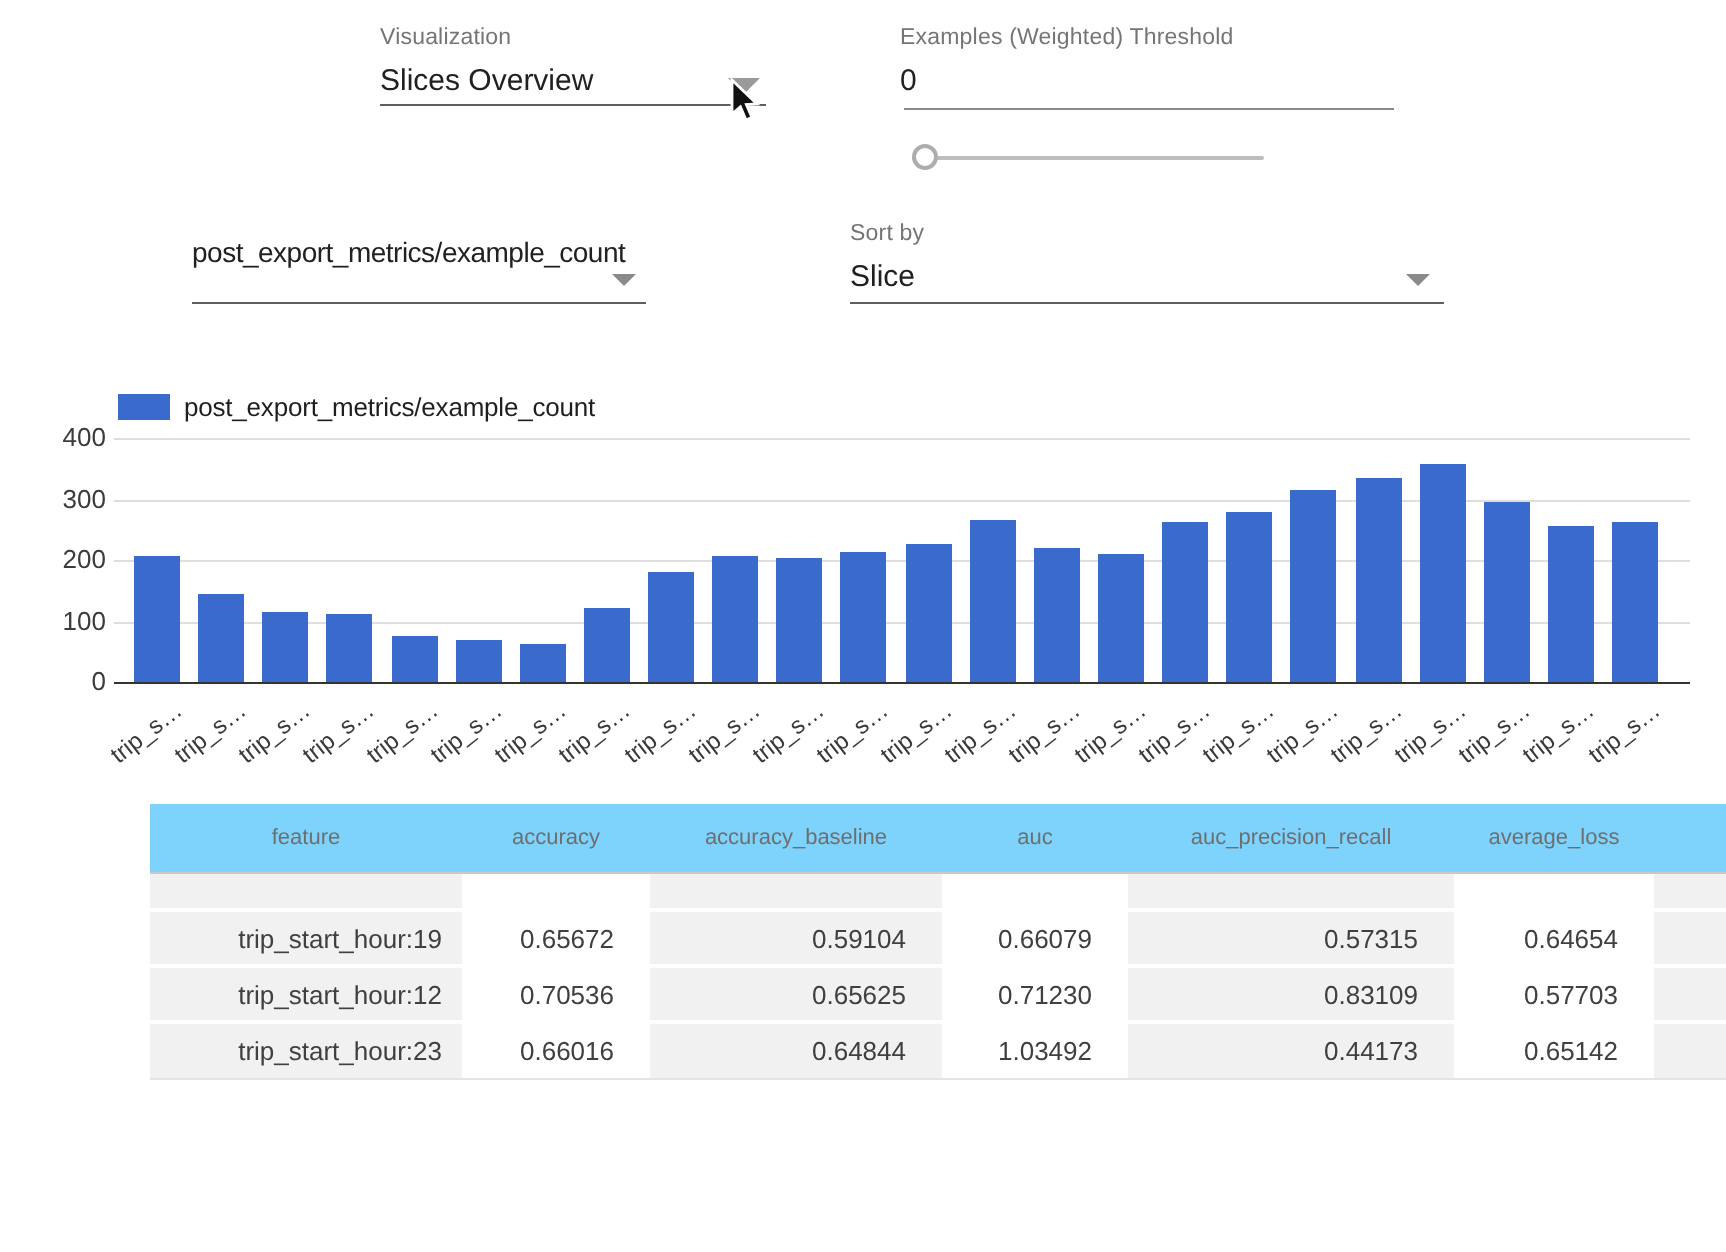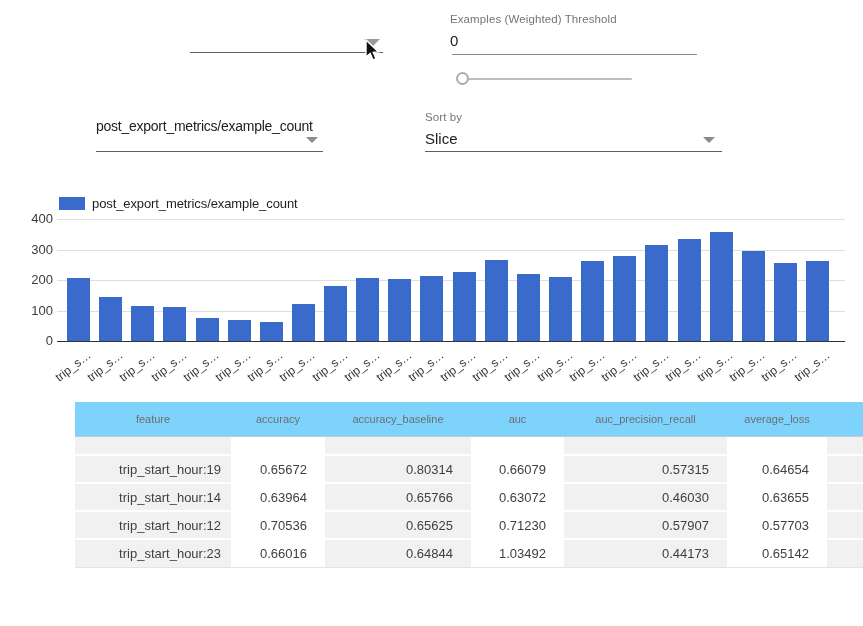--- a/index.html
+++ b/index.html
@@ -43,20 +43,24 @@
   table.metrics tbody td { height:28px; border-top:2px solid #ffffff; border-bottom:1px solid #e4e4e4; padding-right:18px; }
   table.metrics tbody td:first-child { padding-right:10px; }
   table.metrics tbody td:last-child { padding-right:0; }
   td.shade { background:#f1f1f1; }
 </style>
 </head>
 <body>
 
 <div class="screen">
 
+  <div class="ctrl" style="left:190px; top:13px;">
+    <div class="ctrl-label">Visualization</div>
+    <div class="ctrl-value">Slices Overview</div>
+  </div>
   <div class="underline" style="left:190px; top:52px; width:193px;"></div>
   <div class="dd-chevron dark" style="left:364px; top:39px; border-left-width:8px; border-right-width:8px; border-top-width:8px;"></div>
 
   <svg class="cursor" style="left:364px; top:39px;" width="18" height="24" viewBox="0 0 18 24">
     <path d="M2 1 L2 18 L6.2 14.4 L9 21 L12 19.7 L9.2 13.3 L14.5 13 Z" fill="#111" stroke="#fff" stroke-width="1.4"></path>
   </svg>
 
   <div class="ctrl" style="left:450px; top:13px;">
     <div class="ctrl-label">Examples (Weighted) Threshold</div>
     <div class="ctrl-value">0</div>
@@ -172,41 +176,32 @@
           <td></td>
           <td class="shade"></td>
           <td></td>
           <td class="shade"></td>
         </tr>
       </thead>
     <tbody id="tbody">
         <tr>
           <td class="shade">trip_start_hour:19</td>
           <td>0.65672</td>
-          <td class="shade">0.80314</td>
+          <td class="shade">0.59104</td>
           <td>0.66079</td>
           <td class="shade">0.57315</td>
           <td>0.64654</td>
-          <td class="shade"></td>
-        </tr>
-        <tr>
-          <td class="shade">trip_start_hour:14</td>
-          <td>0.63964</td>
-          <td class="shade">0.65766</td>
-          <td>0.63072</td>
-          <td class="shade">0.46030</td>
-          <td>0.63655</td>
           <td class="shade"></td>
         </tr>
         <tr>
           <td class="shade">trip_start_hour:12</td>
           <td>0.70536</td>
           <td class="shade">0.65625</td>
           <td>0.71230</td>
-          <td class="shade">0.57907</td>
+          <td class="shade">0.83109</td>
           <td>0.57703</td>
           <td class="shade"></td>
         </tr>
         <tr>
           <td class="shade">trip_start_hour:23</td>
           <td>0.66016</td>
           <td class="shade">0.64844</td>
           <td>1.03492</td>
           <td class="shade">0.44173</td>
           <td>0.65142</td>

